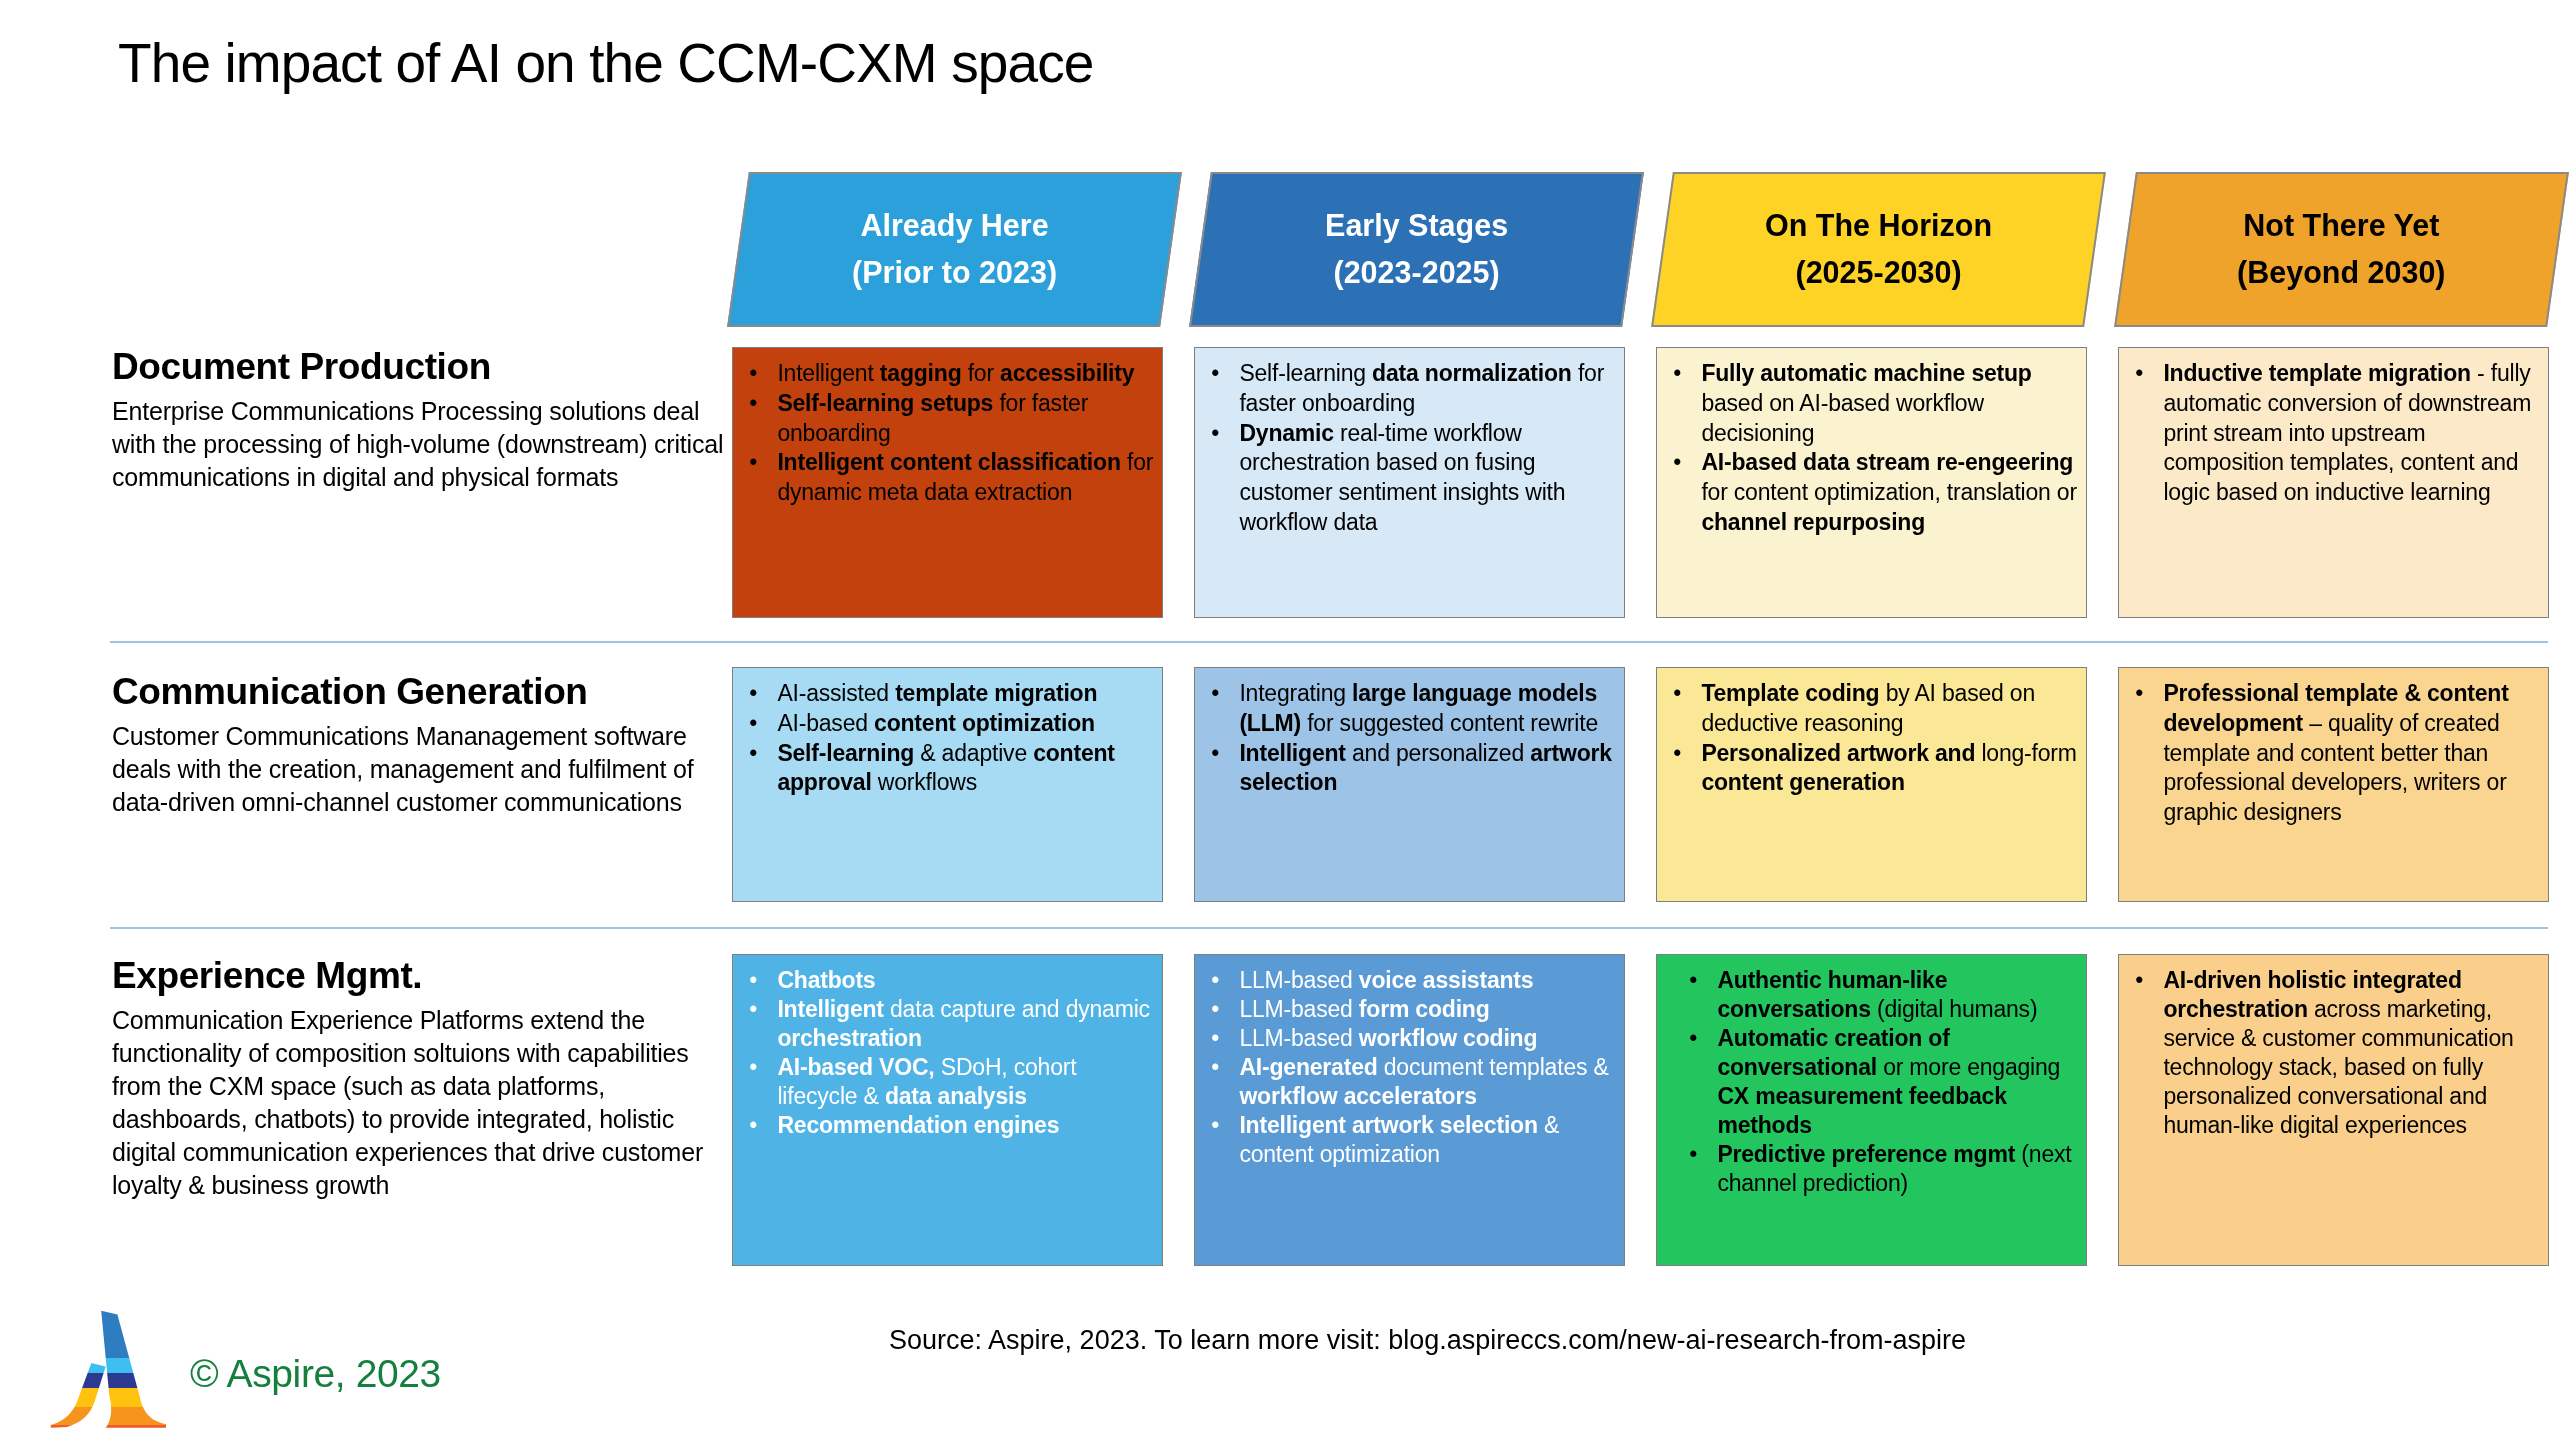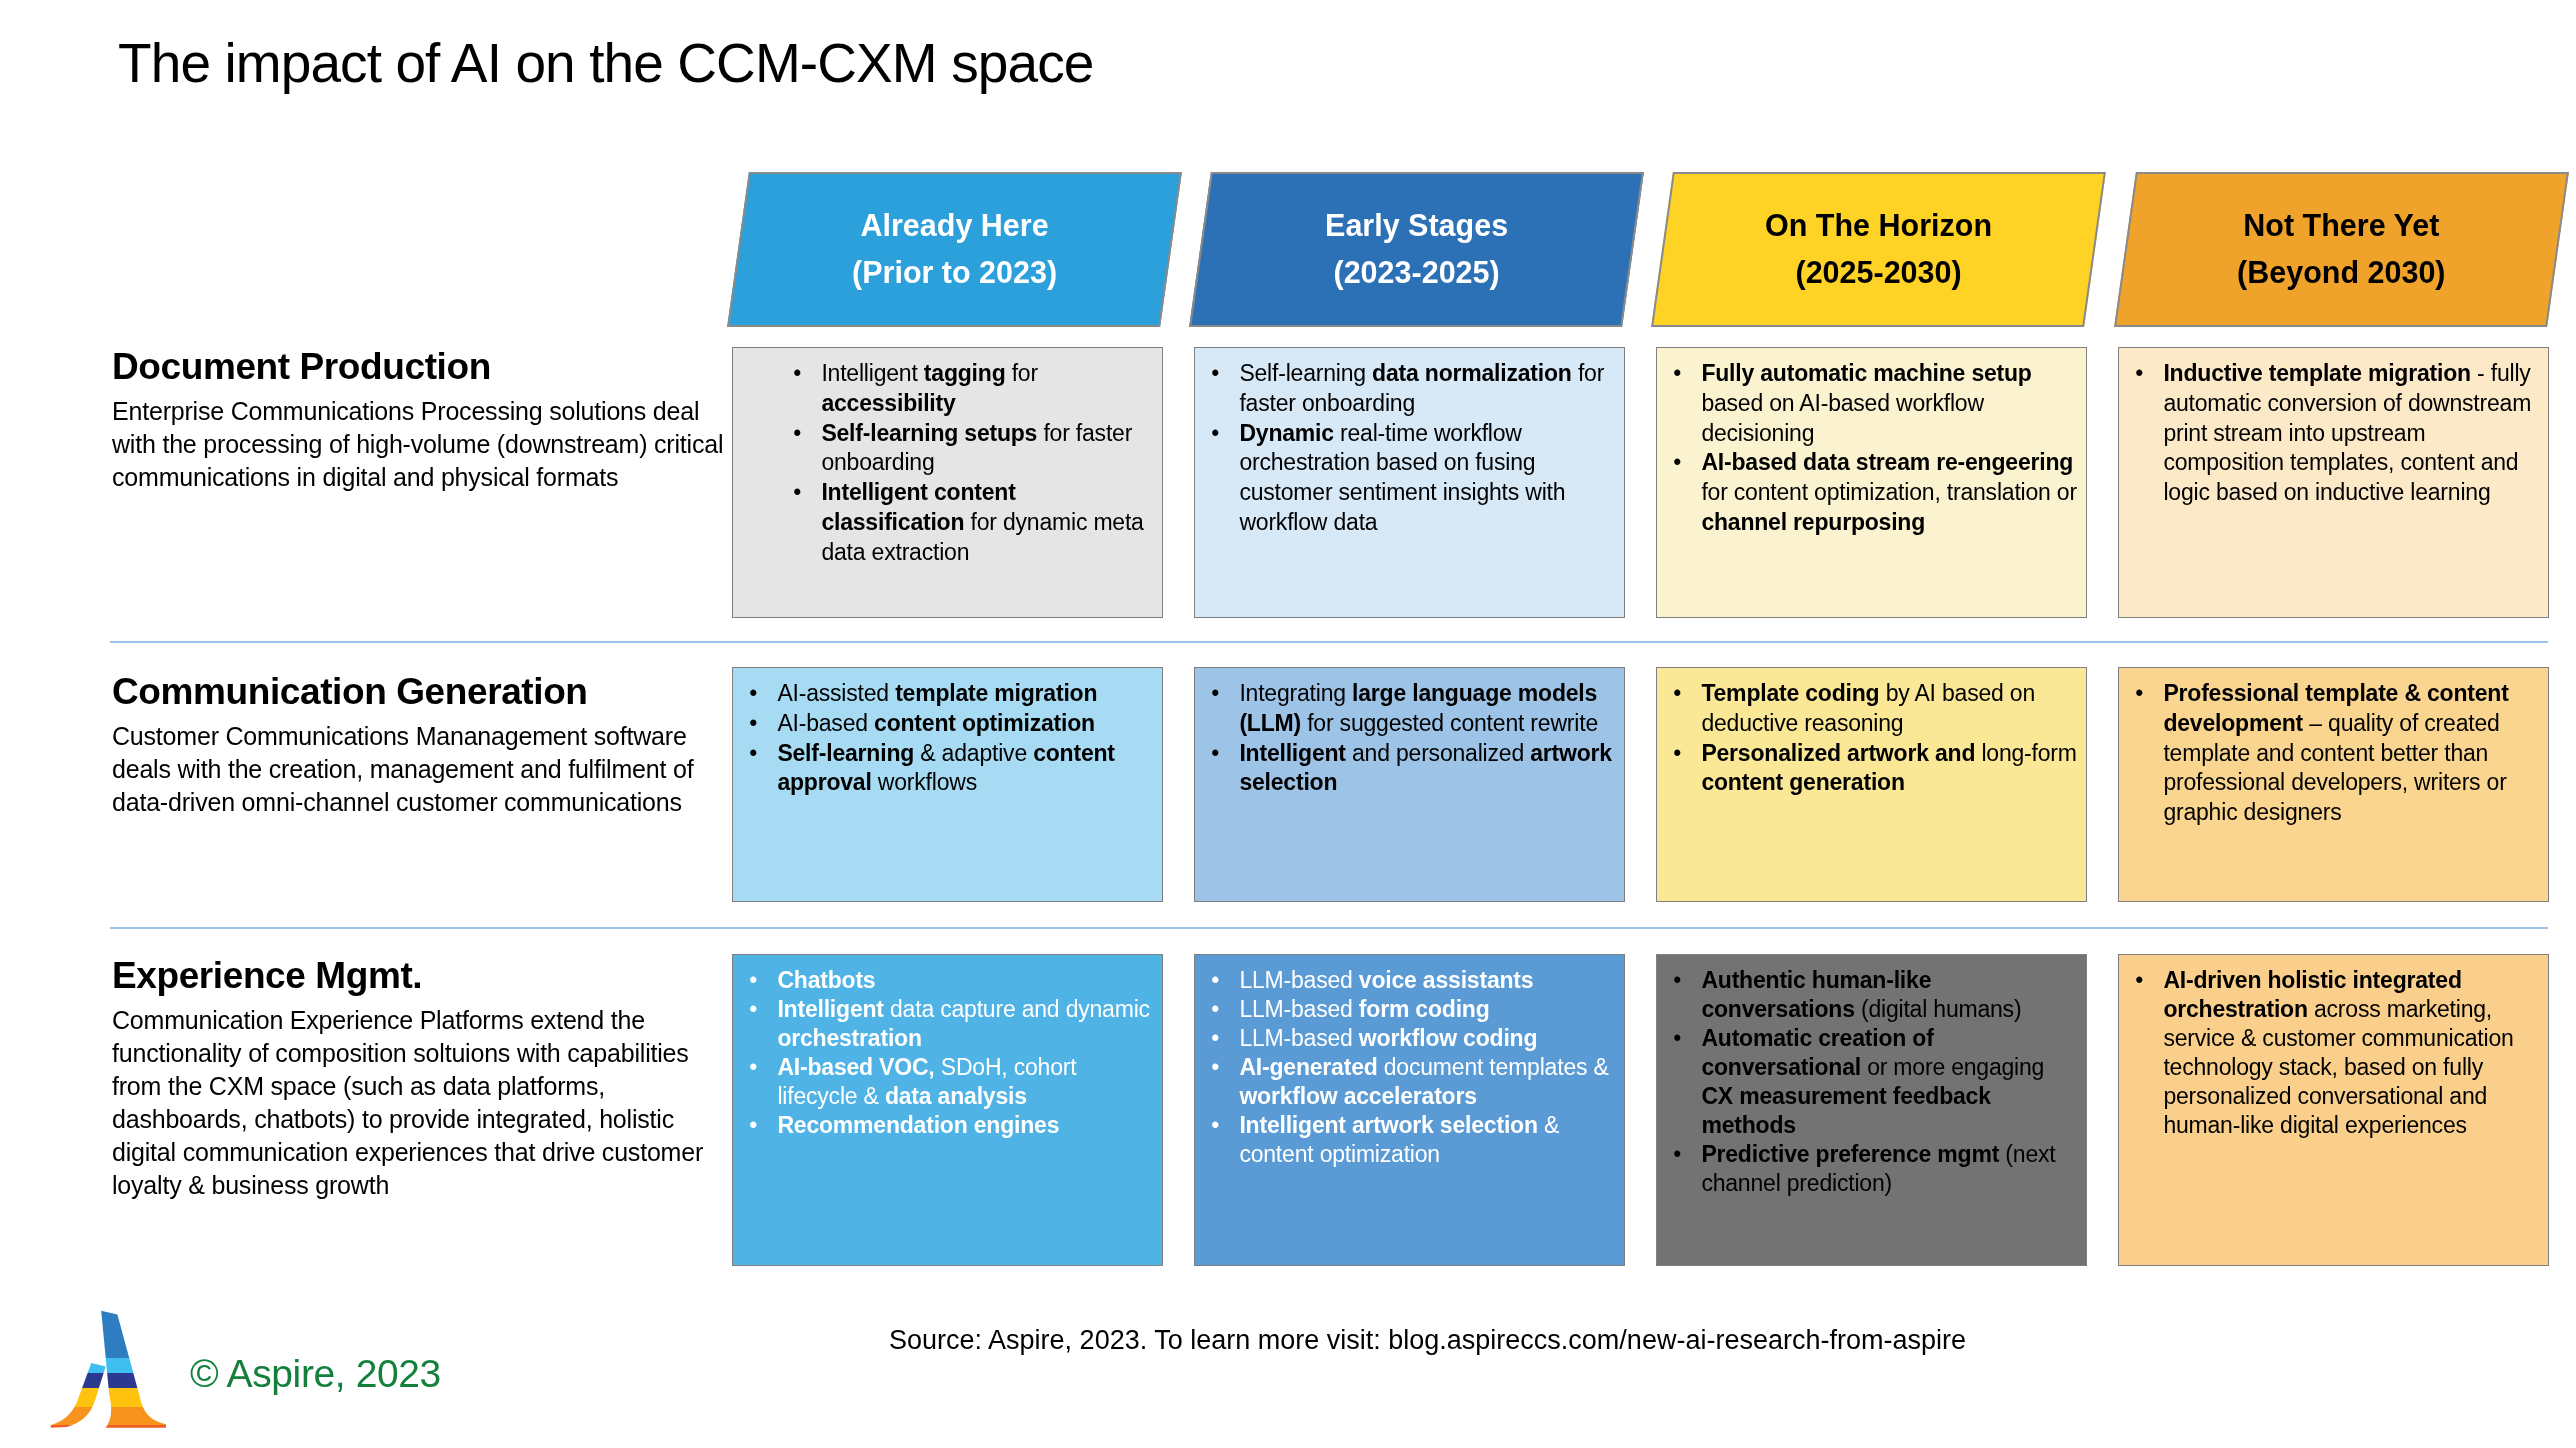--- a/index.html
+++ b/index.html
@@ -28,31 +28,31 @@
   
   .cell{position:absolute;width:431px;border:1.8px solid #7f7f7f;box-sizing:border-box;
         overflow:hidden;font-size:23px;letter-spacing:-0.2px;}
   .r1{top:347px;height:271px;}
   .r2{top:667px;height:235px;}
   .r3{top:954px;height:312px;line-height:1.26;}
   .c1{left:732px;}
   .c2{left:1194px;}
   .c3{left:1656px;}
   .c4{left:2118px;}
-  .bg-r1c1{background:#e5e5e5;padding-left:44px;}
+  .bg-r1c1{background:#c2410c;}
   .bg-r1c2{background:#D7E8F6;}
   .bg-r1c3{background:#FBF3D0;}
   .bg-r1c4{background:#FCE9C8;}
   .bg-r2c1{background:#A6DBF3;}
   .bg-r2c2{background:#9DC3E6;}
   .bg-r2c3{background:#FAE896;}
   .bg-r2c4{background:#FAD58F;}
   .bg-r3c1{background:#4FB3E6;}
   .bg-r3c2{background:#5B9BD5;}
-  .bg-r3c3{background:#737373;}
+  .bg-r3c3{background:#22c55e;padding-left:16px;}
   .bg-r3c4{background:#F9CF8B;}
   .txt-white{color:#ffffff;}
 
   .cell ul{list-style:none;margin:10.8px 7.2px 9px 5.4px;padding:0;line-height:1.3;}
   .r3 ul{line-height:1.26;}
   .cell li{position:relative;padding-left:39px;margin:0;}
   .cell li::before{content:"\2022";position:absolute;left:10.8px;top:0;}
   .b{font-weight:bold;}
 
   

